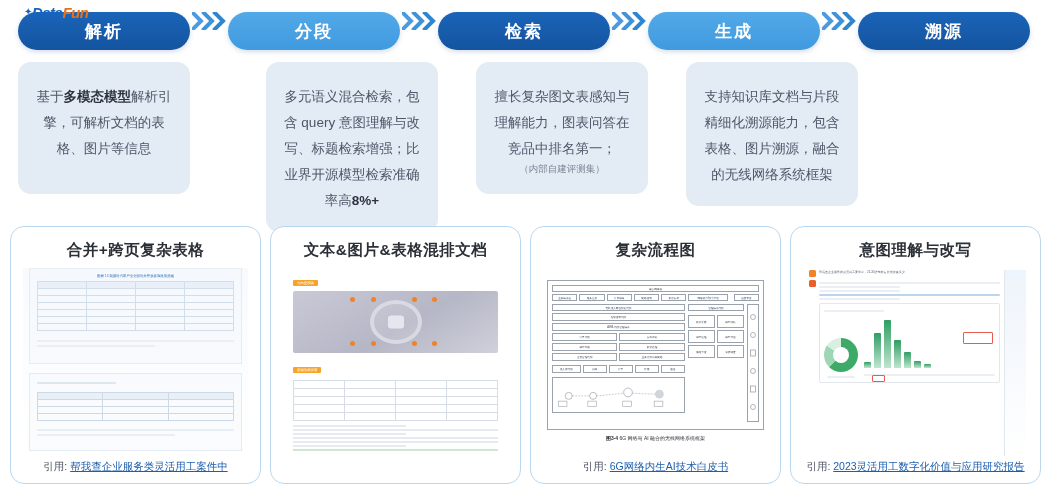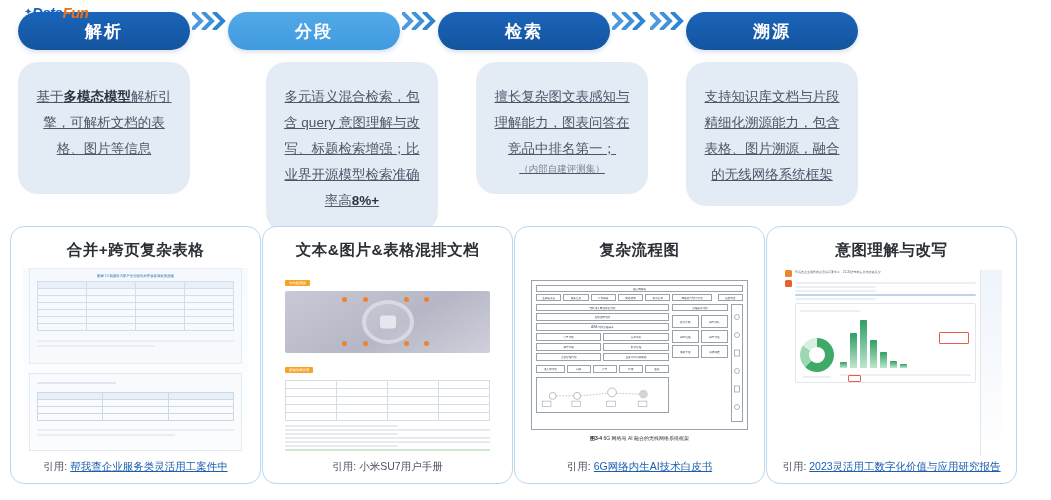--- a/index.html
+++ b/index.html
@@ -51,40 +51,39 @@
 
   
   .descs {
     position: absolute; left: 18px; top: 62px;
     width: 1015px; height: 140px;
     display: flex; align-items: flex-start;
   }
   .desc {
     width: 172px; flex: 0 0 auto;
     background: #e3ebf5;
-    border-radius: 20px;
+    border-radius: 13px;
     padding: 22px 14px 18px 14px;
     min-height: 132px;
     font-size: 13.5px;
     line-height: 26px;
     color: #4d5667;
     text-align: center;
-    text-decoration: underline;
   }
   .desc b { color: #2d3440; font-weight: bold; }
   .desc .small { font-size: 9.5px; line-height: 14px; color:#7b8394; display:block; }
   .desc.d3 { min-height: 142px; }
   .desc.d5 { min-height: 142px; }
   .spacer { flex: 0 0 auto; width: 38px; }
 
   
   .cards {
     position: absolute; left: 10px; top: 226px;
     width: 1034px; height: 262px;
-    display: flex; gap: 1px;
+    display: flex; gap: 9px;
   }
   .card {
     width: 251px; flex: 0 0 auto;
     height: 258px;
     border: 1.5px solid #b9d8f0;
     border-radius: 14px;
     background: #fff;
     position: relative;
     overflow: hidden;
     display: flex; flex-direction: column; align-items: center;
@@ -211,20 +210,23 @@
     <div class="pill dark">
         <span>检索</span>
       </div>
     <div class="chev">
       <svg width="34" height="18" viewBox="0 0 34 18">
           <path d="M1 1 L9 9 L1 17" stroke="#4d9ade" stroke-width="4" fill="none" stroke-linecap="square"></path>
           <path d="M12 1 L20 9 L12 17" stroke="#3f93d8" stroke-width="4" fill="none" stroke-linecap="square"></path>
           <path d="M23 1 L31 9 L23 17" stroke="#2f86d0" stroke-width="4" fill="none" stroke-linecap="square"></path>
         </svg>
     </div>
+    <div class="pill light">
+        <span>生成</span>
+      </div>
     <div class="chev">
       <svg width="34" height="18" viewBox="0 0 34 18">
           <path d="M1 1 L9 9 L1 17" stroke="#4d9ade" stroke-width="4" fill="none" stroke-linecap="square"></path>
           <path d="M12 1 L20 9 L12 17" stroke="#3f93d8" stroke-width="4" fill="none" stroke-linecap="square"></path>
           <path d="M23 1 L31 9 L23 17" stroke="#2f86d0" stroke-width="4" fill="none" stroke-linecap="square"></path>
         </svg>
     </div>
     <div class="pill dark">
         <span>溯源</span>
       </div>
@@ -408,23 +410,20 @@
           <div class="txt">
             <div class="tline s"></div>
             <div class="tline"></div>
             <div class="tline s"></div>
             <div class="tline"></div>
             <div class="tline"></div>
             <div class="tline s"></div>
             <div class="tline g"></div>
           </div>
         </div>
-      </div>
-      <div class="cite">
-        <span class="plain">引用: </span><span class="plain">小米SU7用户手册</span>
       </div>
     </div>
 
     <div class="card">
       <div class="card-title">复杂流程图</div>
       <div class="thumb">
         <div class="doc3">
           <div class="flow">
             <div class="fbox" style="height:7px;margin-bottom:2px">核心网模块</div>
             <div class="frow">

